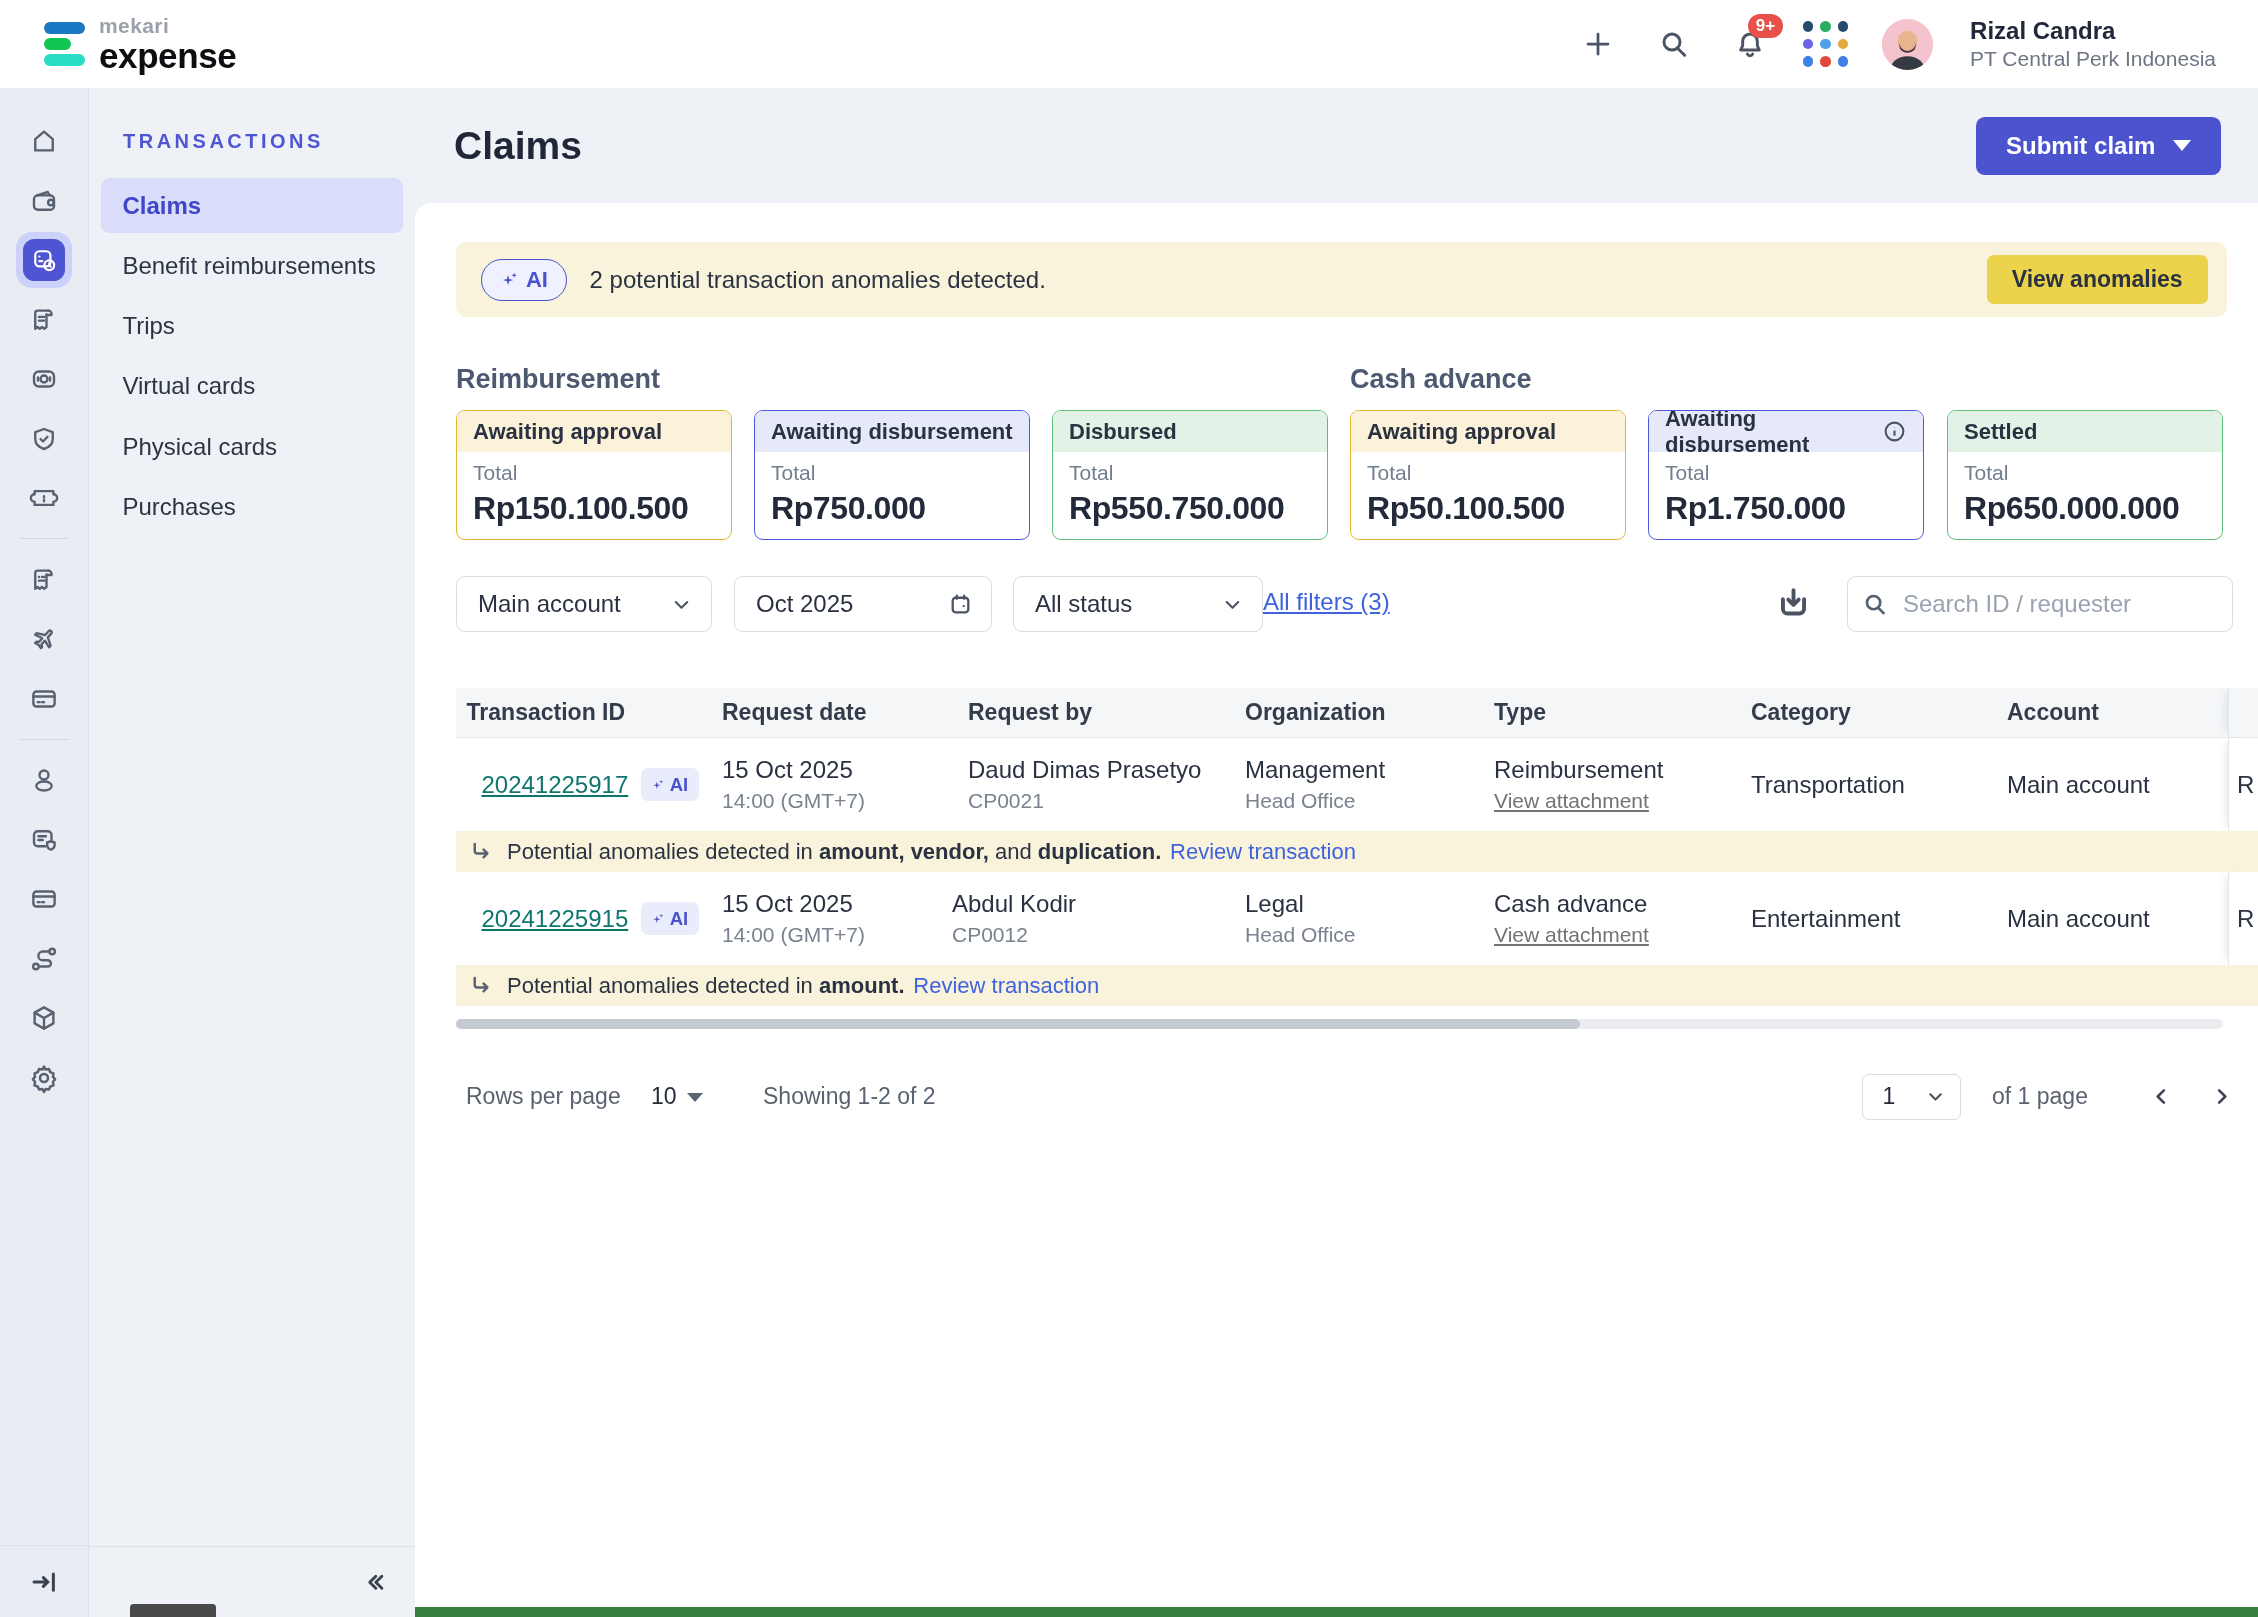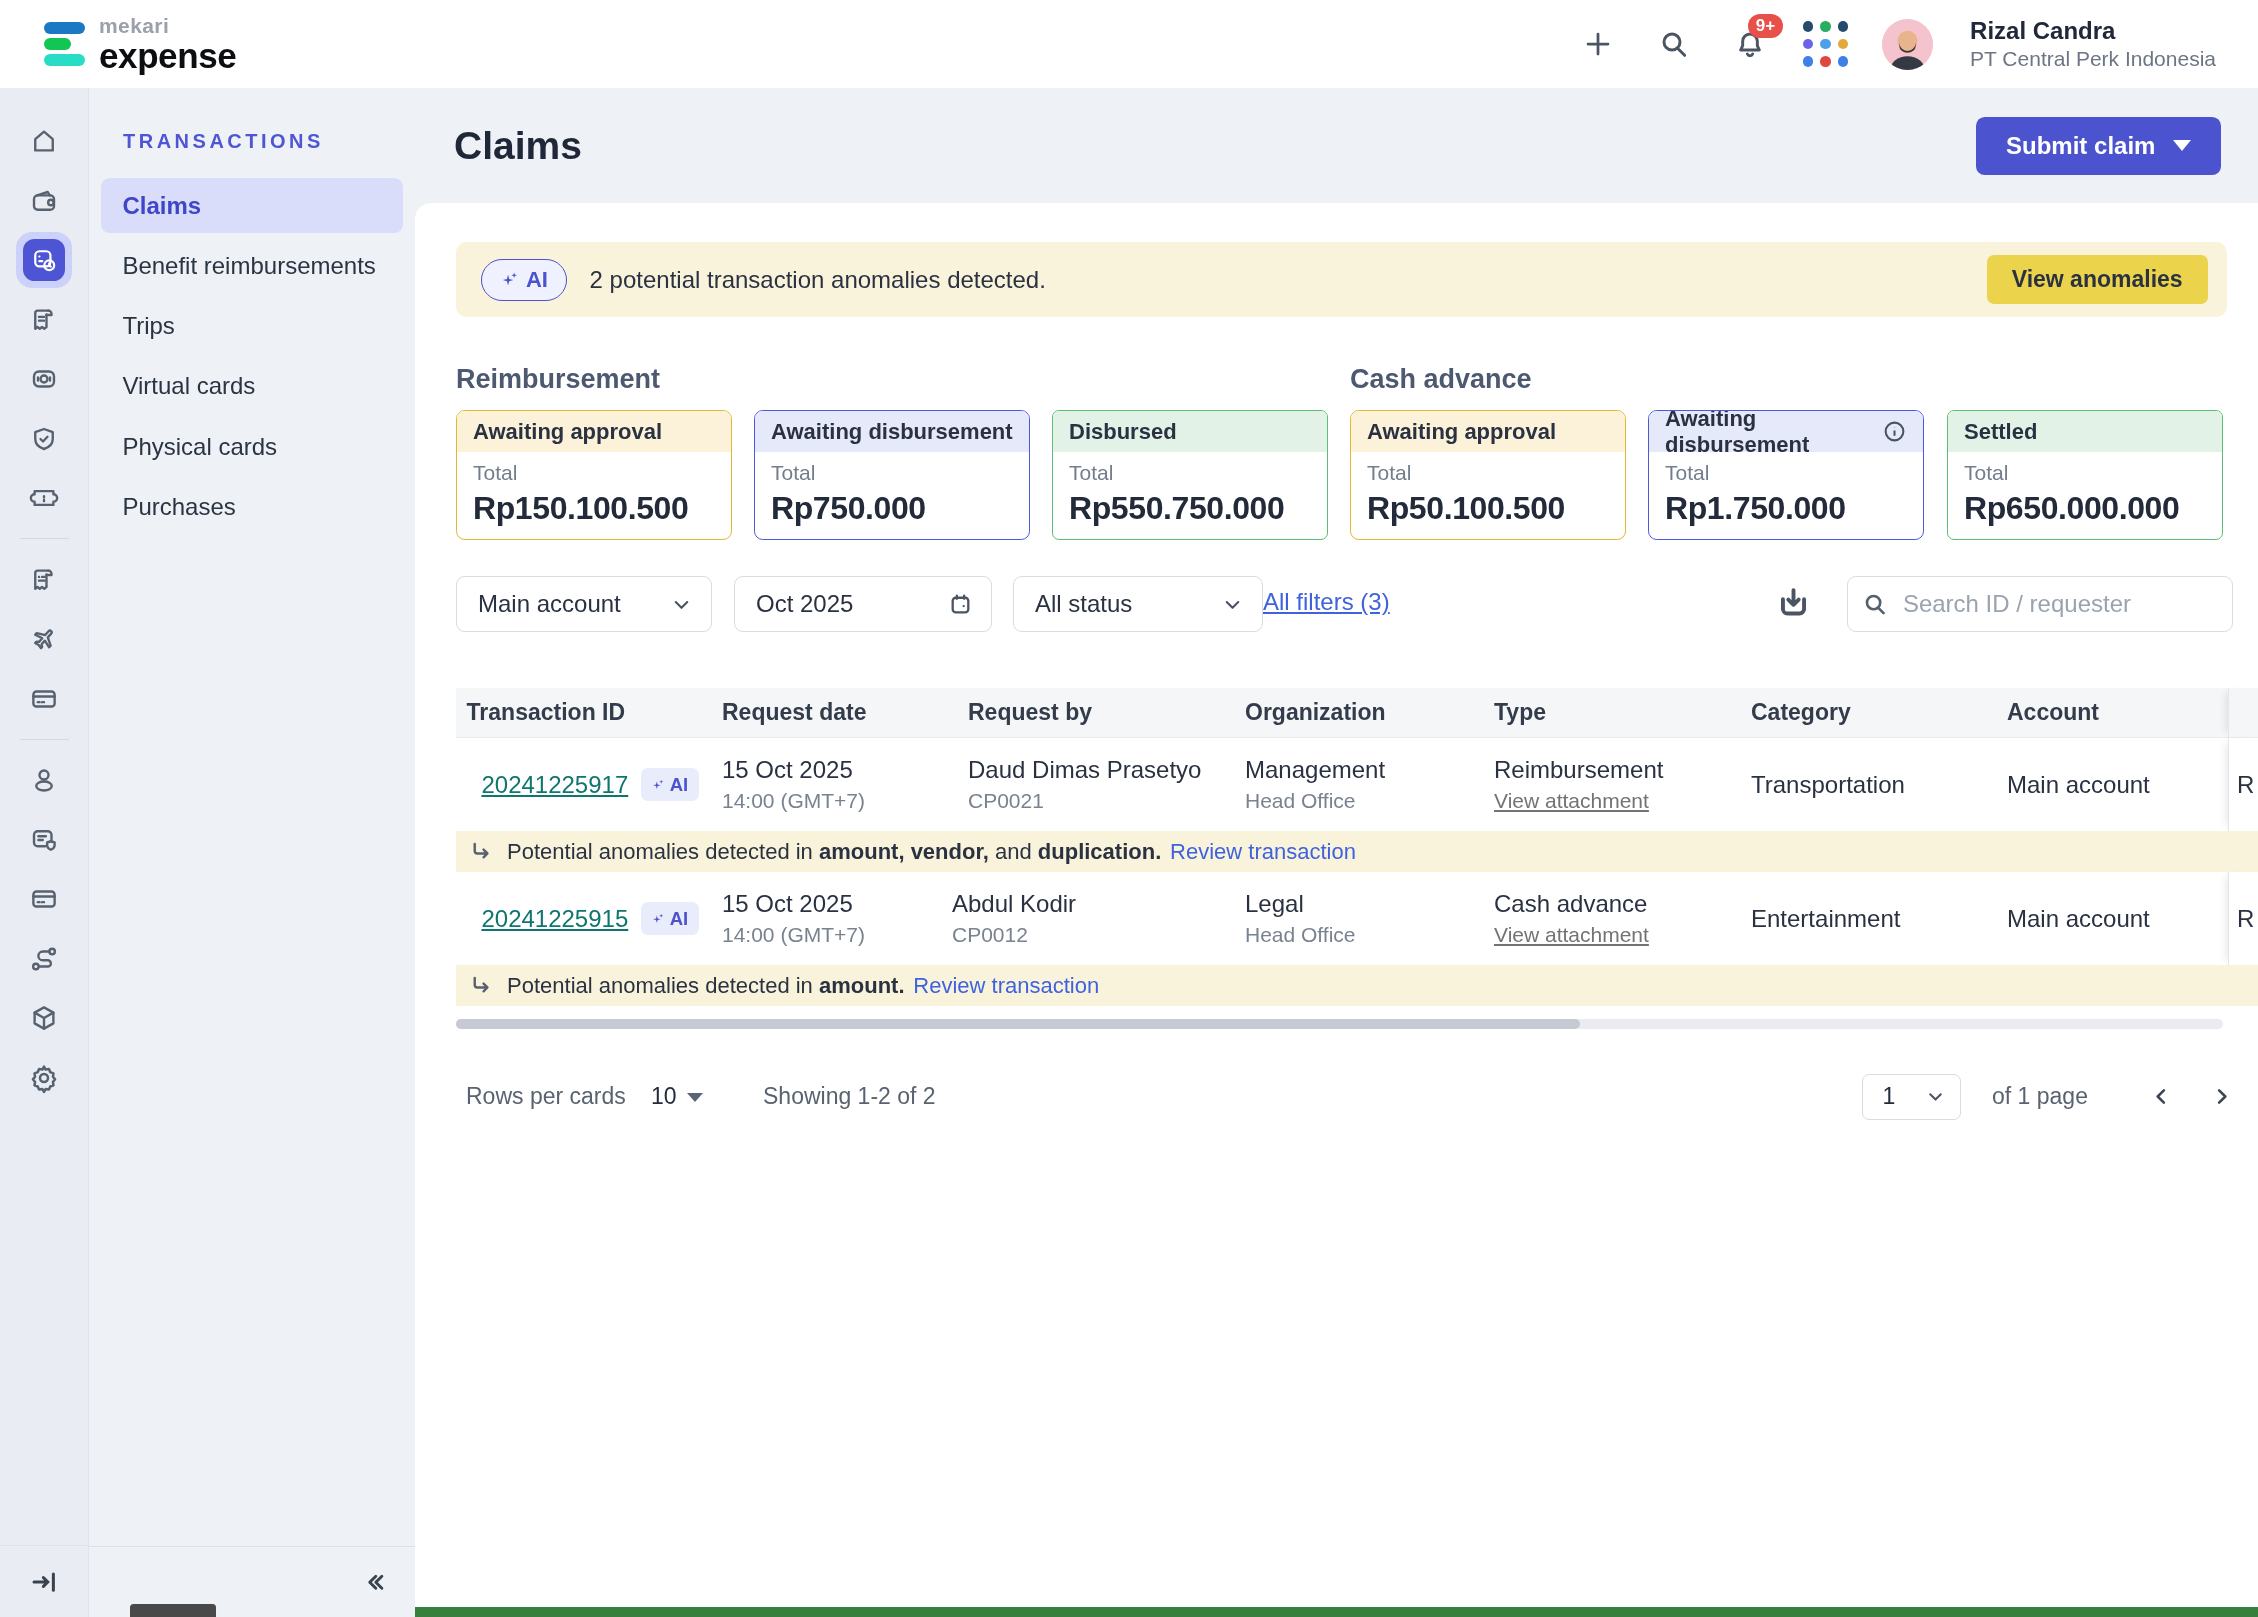--- a/index.html
+++ b/index.html
@@ -78,21 +78,21 @@
   .section-title{position:absolute;top:161px;font-size:27px;font-weight:bold;color:#4D5970;}
   .cards-row{position:absolute;top:207px;left:0;right:0;height:130px;}
   .sum-card{position:absolute;top:0;width:276px;height:130px;border-radius:8.8px;box-sizing:border-box;
             border:1.8px solid;overflow:hidden;background:#fff;}
   .sum-head{height:41px;display:flex;align-items:center;gap:10.6px;padding:0 16px;font-size:22px;font-weight:bold;color:#2A3242;}
   .sum-body{padding:8.8px 16px 0 16px;}
   .sum-total{font-size:21px;color:#727E8C;}
   .sum-amount{font-size:32px;font-weight:bold;color:#232B3A;margin-top:5.3px;letter-spacing:-0.4px;}
   .v-yellow{border-color:#E3B62E;} .v-yellow .sum-head{background:#FBF2D9;}
   .v-blue{border-color:#4C58DB;}  .v-blue .sum-head{background:#E6E9FA;}
-  .v-green{border-color:#5CBE76;border-radius:7px;} .v-green .sum-head{background:#E3F2E7;}
+  .v-green{border-color:#5CBE76;} .v-green .sum-head{background:#E3F2E7;}
   .info-ico{width:25px;height:25px;flex:none;}
   .info-ico svg{stroke:#4A5462;fill:none;stroke-width:2;}
 
   
   .filter-row{position:absolute;top:373px;left:0;right:0;height:56px;}
   .control{position:absolute;top:0;height:56px;border:0.9px solid #D7DCE3;border-radius:8.8px;background:#fff;
            display:flex;align-items:center;justify-content:space-between;box-sizing:border-box;
            padding:0 17.6px 0 21px;font-size:24px;color:#2A3242;cursor:pointer;}
   .control svg{stroke:#4A5462;fill:none;stroke-width:2.2;stroke-linecap:round;stroke-linejoin:round;flex:none;}
   .link{color:#3E63DC;text-decoration:underline;font-size:24px;cursor:pointer;}
@@ -590,21 +590,21 @@
         <span class="anom-text"><span>Potential anomalies detected in </span><b>amount.</b><span></span><b></b></span>
         <span class="anom-link">Review transaction</span>
       </div>
     </div>
 
     <div class="hscroll">
         <div class="hthumb"></div>
       </div>
 
     <div class="t-footer">
-      <span class="rpp-label">Rows per cards</span>
+      <span class="rpp-label">Rows per page</span>
       <span class="rpp-value">
         <span>10</span>
         <span class="rpp-caret"></span>
       </span>
       <span class="showing">Showing 1-2 of 2</span>
       <div class="page-box">
         <span>1</span>
         <svg width="21" height="21" viewBox="0 0 24 24">
             <path d="M6 9.5l6 6 6-6"></path>
           </svg>

